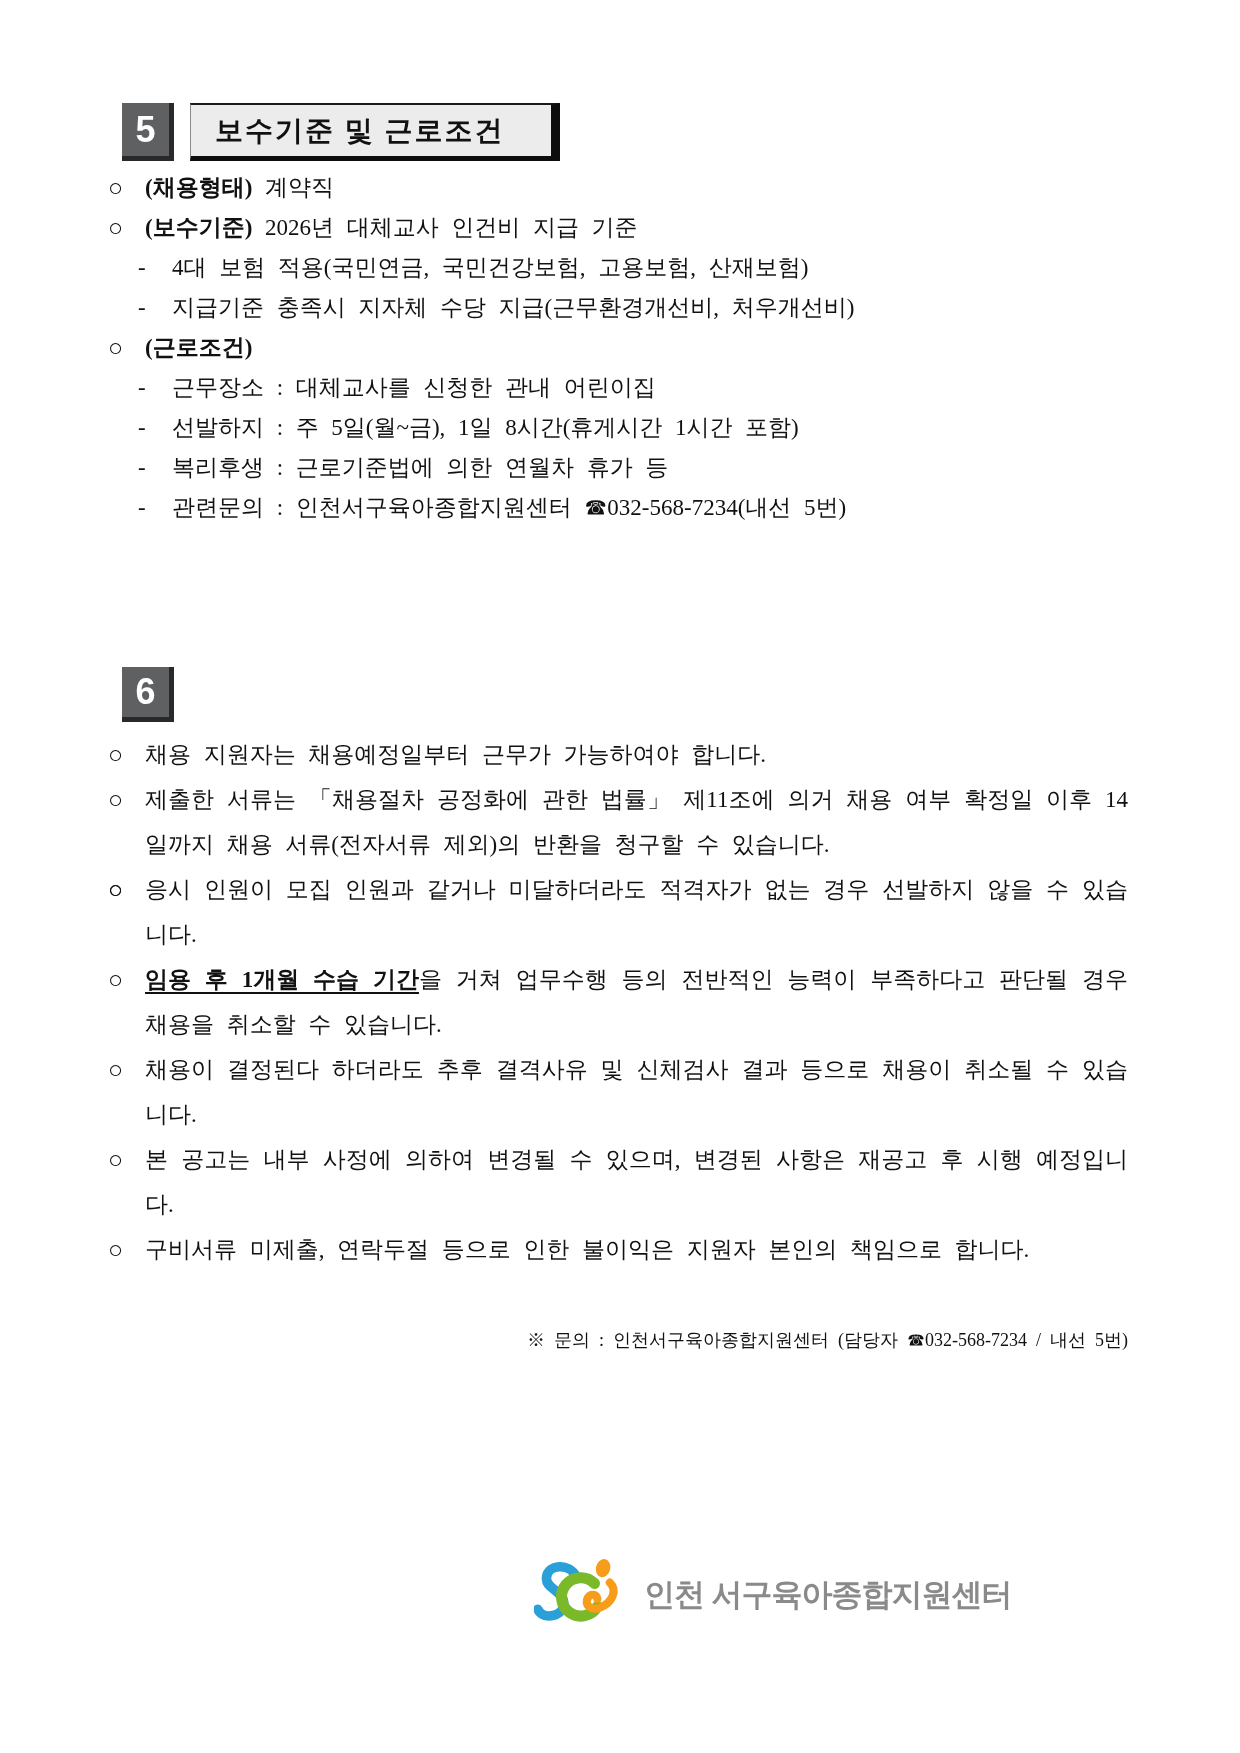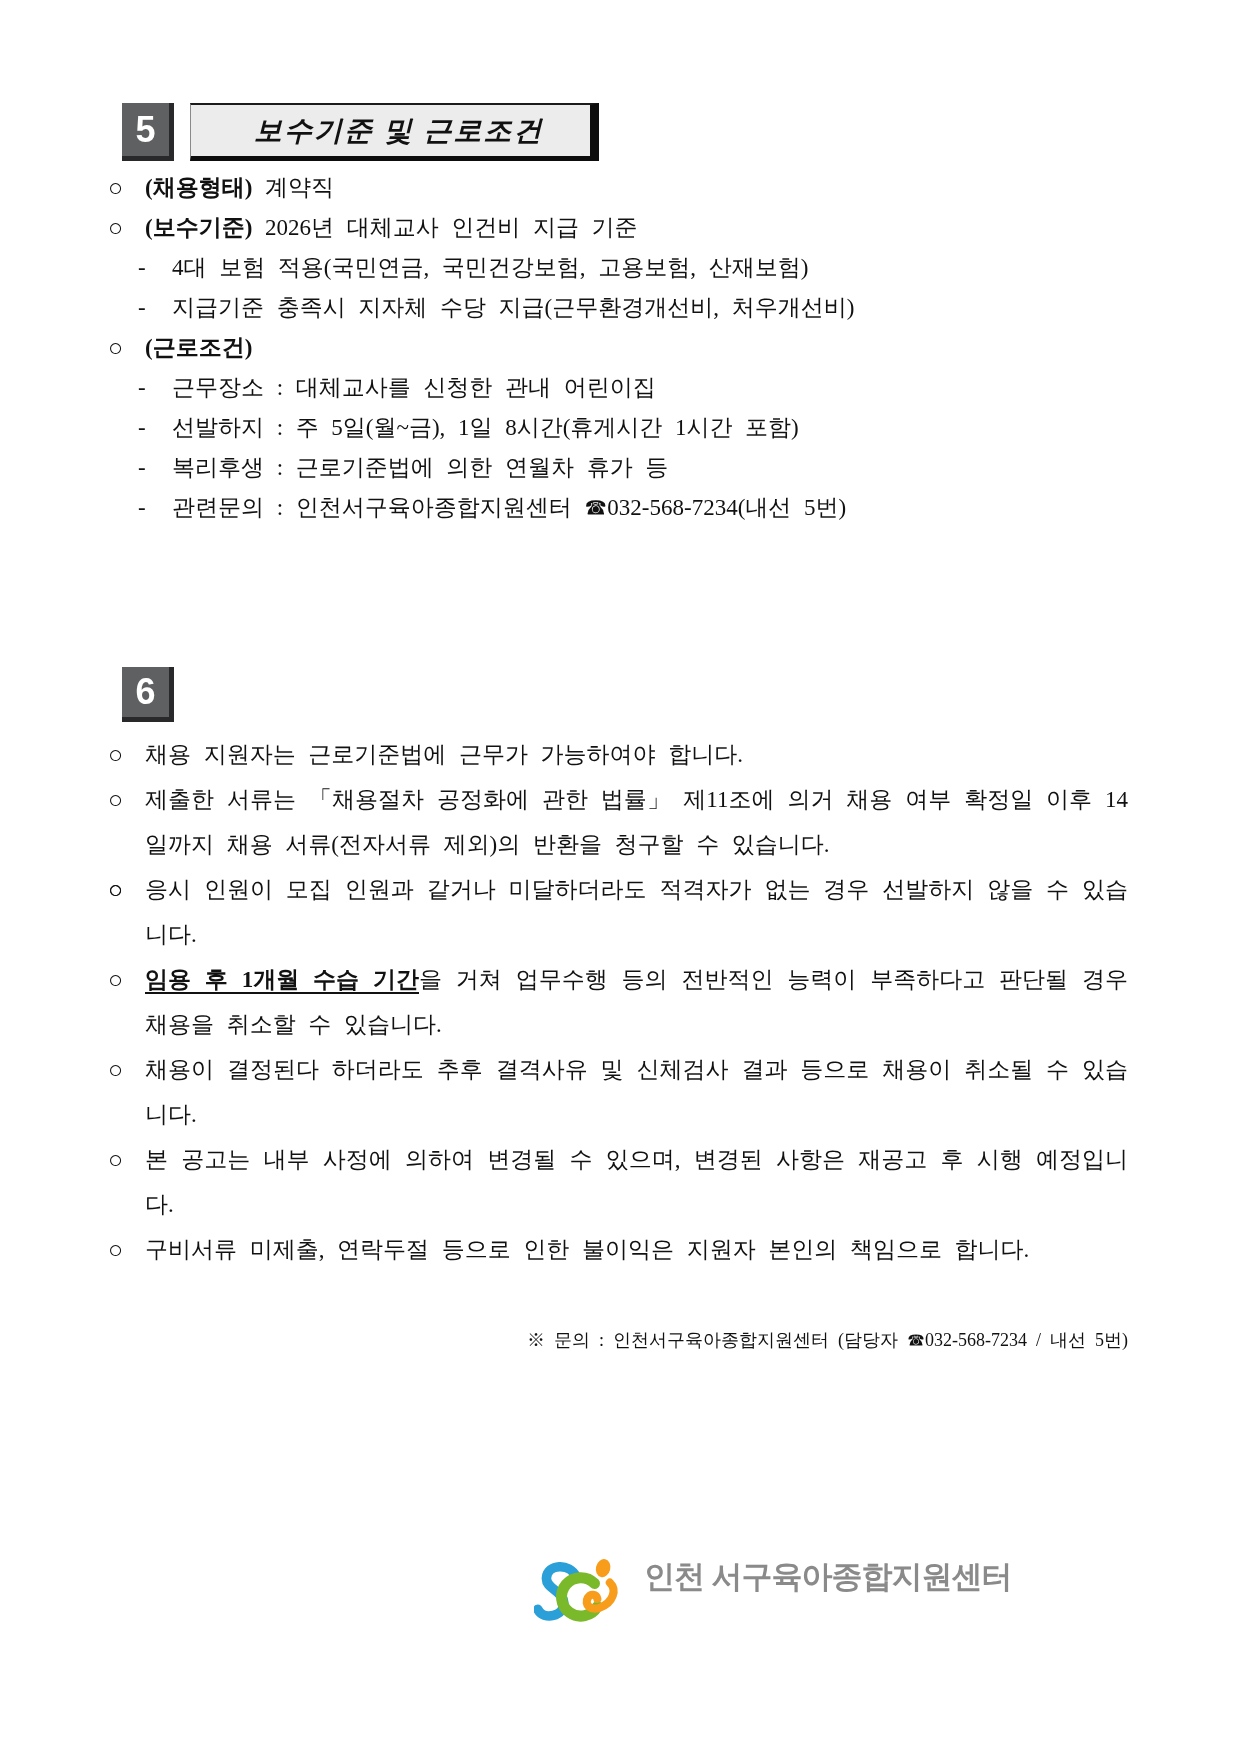--- a/index.html
+++ b/index.html
@@ -31,22 +31,22 @@
   }
   .sec-title{
     margin-left:16px;
     background:#ececec;
     border-top:2px solid #1b1b1b;
     border-left:1px solid #8a8a8a;
     border-right:9px solid #0d0d0d;
     border-bottom:5px solid #0d0d0d;
     font-family:"Liberation Sans","DejaVu Sans",sans-serif;
     font-weight:bold;font-size:28px;letter-spacing:2px;
-    padding:7px 46px 6px 63px;
-    display:flex;align-items:center;justify-content:center;font-style:italic;
+    padding:7px 46px 6px 24px;
+    display:flex;align-items:center;justify-content:center;
   }
   
   .list{margin-top:10px;}
   .item{position:relative;font-size:23px;word-spacing:0.3em;}
   .s5 .item{line-height:34px;margin:6px 0;}
   .s6 .item{line-height:45px;margin:0;text-align:justify;}
   .item .mk{position:absolute;left:0;top:0;}
   .item.c{padding-left:37px;}
   .item.c .mk{font-size:25px;line-height:inherit;}
   .item.d{padding-left:64px;}
@@ -57,21 +57,21 @@
   
   .note{
     margin-top:56px;
     text-align:right;
     font-size:18px;word-spacing:0.25em;
   }
   
   .footer{
     position:absolute;
     left:534px;top:1556px;
-    display:flex;align-items:flex-start;
+    display:flex;align-items:center;
   }
   .logo{width:96px;height:78px;flex:0 0 auto;}
   .footer-text{
     margin-left:14px;
     font-family:"Liberation Sans","DejaVu Sans",sans-serif;
     font-weight:bold;
     font-size:31px;
     letter-spacing:-1px;
     color:#8a8a8a;
     white-space:nowrap;
@@ -117,21 +117,21 @@
         <span class="mk">-</span><span>관련문의 : 인천서구육아종합지원센터 ☎032-568-7234(내선 5번)</span>
       </div>
     </div>
 
     <div class="sec-header sec6">
       <div class="sec-num">6</div>
     </div>
 
     <div class="list s6">
       <div class="item c">
-        <span class="mk">○</span><span>채용 지원자는 근로기준법에 근무가 가능하여야 합니다.</span>
+        <span class="mk">○</span><span>채용 지원자는 채용예정일부터 근무가 가능하여야 합니다.</span>
       </div>
       <div class="item c">
         <span class="mk">○</span><span>제출한 서류는 「채용절차 공정화에 관한 법률」 제11조에 의거 채용 여부 확정일 이후 14일까지 채용 서류(전자서류 제외)의 반환을 청구할 수 있습니다.</span>
       </div>
       <div class="item c">
         <span class="mk">○</span>
       </div>
       <div class="item c">
         <span class="mk">○</span><span>응시 인원이 모집 인원과 같거나 미달하더라도 적격자가 없는 경우 선발하지 않을 수 있습니다.</span>
       </div>

